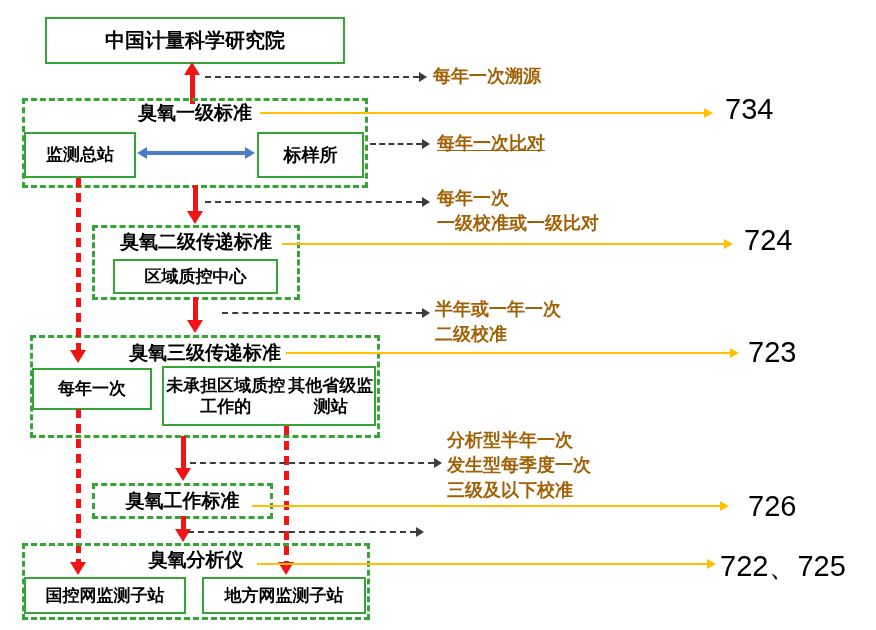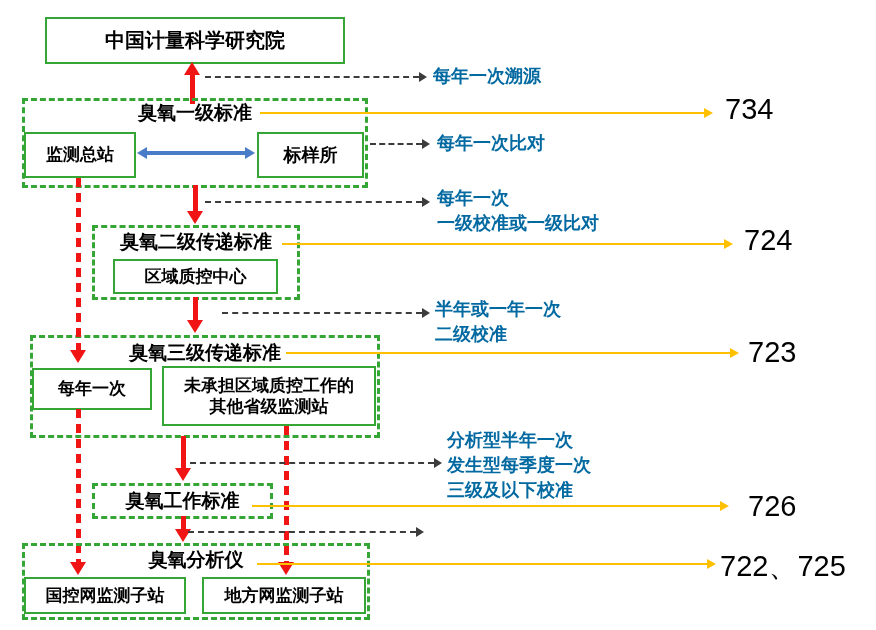--- a/index.html
+++ b/index.html
@@ -26,21 +26,21 @@
   .hdash{position:absolute;height:0;border-top:2px dashed #3c3c3c;}
   .tri-right-dark{border-top:5px solid transparent;border-bottom:5px solid transparent;border-left:8px solid #3c3c3c;}
   
   .oline{position:absolute;height:2px;background:#ffc000;}
   .tri-right-orange{border-top:5px solid transparent;border-bottom:5px solid transparent;border-left:9px solid #ffc000;}
   
   .bline{position:absolute;height:4px;background:#4a7cc7;}
   .tri-right-blue{border-top:6px solid transparent;border-bottom:6px solid transparent;border-left:10px solid #4a7cc7;}
   .tri-left-blue{border-top:6px solid transparent;border-bottom:6px solid transparent;border-right:10px solid #4a7cc7;}
   
-  .ann{position:absolute;font-weight:bold;font-size:18px;white-space:nowrap;color:#0369a1;}
+  .ann{position:absolute;font-weight:bold;font-size:18px;white-space:nowrap;color:#a16207;}
   
   .num{position:absolute;font-size:29px;font-weight:400;white-space:nowrap;color:#000;}
 </style>
 </head>
 <body>
 
 <div id="canvas">
 
   <div class="gsolid" style="left:45px;top:17px;width:296px;height:43px;font-size:20px;">
     <span>中国计量科学研究院</span>
@@ -66,21 +66,21 @@
   <div class="gsolid" style="left:257px;top:132px;width:103px;height:42px;font-size:18px;">
     <span>标样所</span>
   </div>
 
   <div class="bline" style="left:146px;top:151px;width:100px;"></div>
   <div class="tri tri-left-blue" style="left:137px;top:147px;"></div>
   <div class="tri tri-right-blue" style="left:245px;top:147px;"></div>
 
   <div class="hdash" style="left:370px;top:143px;width:52px;"></div>
   <div class="tri tri-right-dark" style="left:422px;top:139px;"></div>
-  <div class="ann" style="left:437px;top:131px;">每年一次比对</div>
+  <div class="ann" style="left:437px;top:131px;text-decoration:underline;">每年一次比对</div>
 
   <div class="rline" style="left:193px;top:185px;height:28px;"></div>
   <div class="tri tri-down-red" style="left:187px;top:211px;"></div>
 
   <div class="hdash" style="left:205px;top:201px;width:217px;"></div>
   <div class="tri tri-right-dark" style="left:422px;top:197px;"></div>
   <div class="ann" style="left:437px;top:186px;">每年一次</div>
   <div class="ann" style="left:437px;top:211px;">一级校准或一级比对</div>
 
   <div class="gdash" style="left:92px;top:225px;width:202px;height:69px;"></div>
@@ -105,21 +105,21 @@
   <div class="gdash" style="left:30px;top:335px;width:344px;height:97px;"></div>
   <div class="blabel" style="left:30px;top:340px;width:350px;">臭氧三级传递标准</div>
 
   <div class="oline" style="left:286px;top:352px;width:446px;"></div>
   <div class="tri tri-right-orange" style="left:730px;top:348px;"></div>
   <div class="num" style="left:748px;top:336px;">723</div>
 
   <div class="gsolid" style="left:32px;top:368px;width:116px;height:38px;">
     <span>每年一次</span>
   </div>
-  <div class="gsolid" style="left:162px;top:366px;width:210px;height:56px;flex-direction:column;">
+  <div class="gsolid" style="left:162px;top:366px;width:210px;height:56px;flex-direction:row;">
     <span>未承担区域质控工作的</span>
     <span>其他省级监测站</span>
   </div>
 
   <div class="rdash" style="left:76px;top:178px;height:172px;"></div>
   <div class="tri tri-down-red" style="left:70px;top:350px;"></div>
 
   <div class="rdash" style="left:76px;top:409px;height:153px;"></div>
   <div class="tri tri-down-red" style="left:70px;top:562px;"></div>
 

